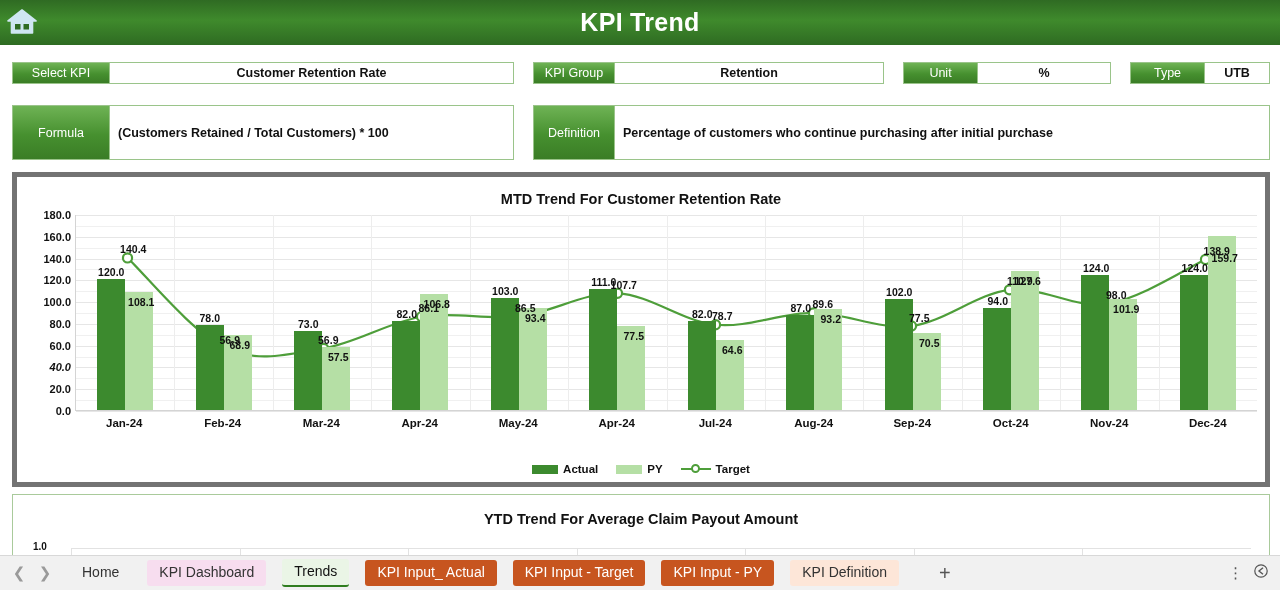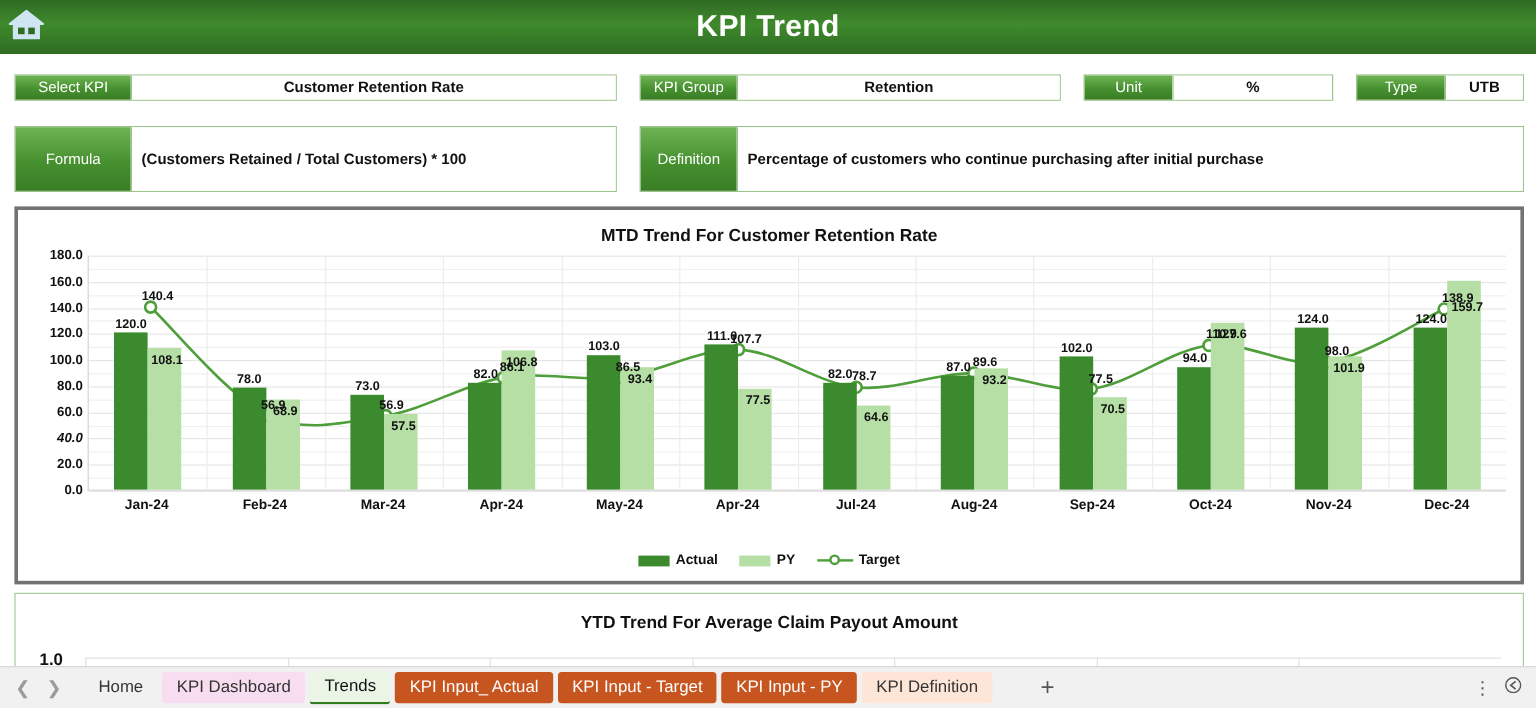--- a/index.html
+++ b/index.html
@@ -54,21 +54,21 @@
   #f-type .field-label { width: 73px; }
 
   #f-formula   { left: 12px; top: 60px; width: 502px; height: 55px; }
   #f-formula .field-label { width: 96px; }
   #f-definition{ left: 533px; top: 60px; width: 737px; height: 55px; }
   #f-definition .field-label { width: 80px; }
 
   
   .chart-panel {
     position: absolute; left: 12px; top: 172px; width: 1258px; height: 315px;
-    background: #fff; border: 3px solid #737373;
+    background: #fff; border: 5px solid #737373;
   }
   .chart-title {
     text-align: center; font-size: 14.5px; font-weight: bold; color: #111;
     margin-top: 14px;
   }
   .plot-wrap { position: relative; width: 1258px; height: 230px; margin-top: 8px; }
 
   .y-axis { position: absolute; left: 0; top: 0; width: 58px; height: 196px; }
   .y-tick {
     position: absolute; right: 4px; transform: translateY(-50%);
@@ -116,35 +116,35 @@
     position: absolute; left: 10px; top: 0; width: 9px; height: 9px; border-radius: 50%;
     background: #fff; border: 2px solid #4e9e3a;
   }
 
   
   .chart-panel2 {
     position: absolute; left: 12px; top: 494px; width: 1258px; height: 70px;
     background: #fff; border: 1px solid #a9ca9b; overflow: hidden;
   }
   .chart-title2 { text-align: center; font-size: 14.5px; font-weight: bold; color: #111; margin-top: 16px; }
-  .p2-axis { position: absolute; left: 20px; top: 46px; font-size: 14px; font-weight: bold; color: #111; }
+  .p2-axis { position: absolute; left: 20px; top: 46px; font-size: 10px; font-weight: bold; color: #111; }
   .p2-grid { position: absolute; left: 58px; right: 18px; top: 53px; height: 17px; display: flex; }
   .p2-cell { flex: 1; border-left: 1px solid #e2e2e2; border-top: 1px solid #e2e2e2; }
 
   
   .tabbar {
     position: absolute; left: 0; bottom: 0; width: 1280px; height: 35px;
     background: #f1f1f1; border-top: 1px solid #d8d8d8;
     display: flex; align-items: center; padding: 0 6px;
   }
   .navarrow {
     width: 26px; height: 26px; display: flex; align-items: center; justify-content: center;
     color: #9a9a9a; font-size: 15px;
   }
-  .sheet-tabs { display: flex; align-items: center; gap: 4px; margin-left: 12px; }
+  .sheet-tabs { display: flex; align-items: center; gap: 16px; margin-left: 12px; }
   .tab {
     padding: 4px 12px 5px; font-size: 14px; color: #333; border-radius: 3px;
     white-space: nowrap; line-height: 1.25;
   }
   .tab.plain { color: #333; }
   .tab.pink { background: #f7ddef; color: #333; }
   .tab.active { background: #eaf5e6; color: #111; font-weight: normal; border-bottom: 2.5px solid #2f7d1f; }
   .tab.orange { background: #c7551f; color: #ffffff; }
   .tab.peach { background: #fde6d8; color: #333; }
   .addsheet { margin-left: 28px; font-size: 20px; color: #555; padding: 0 12px; }

